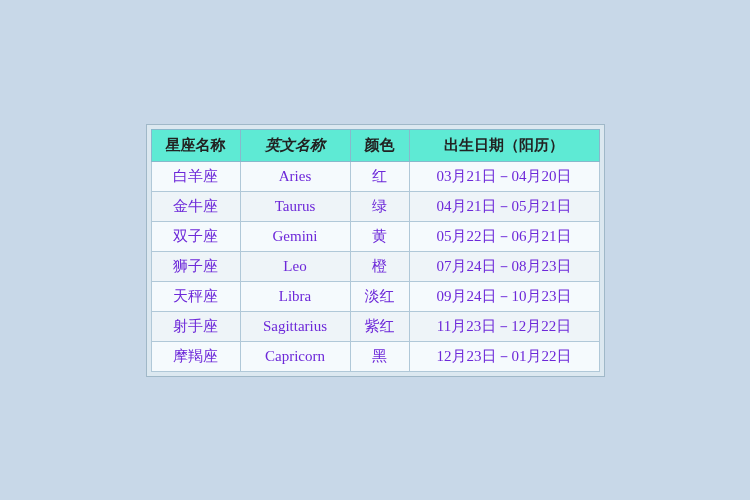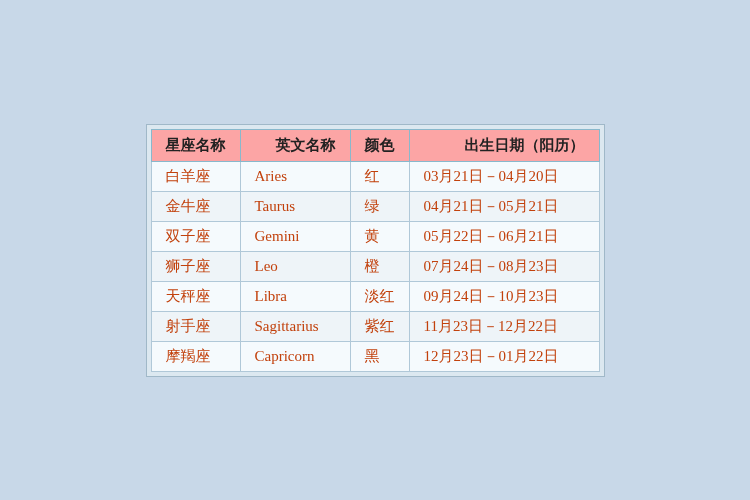--- a/index.html
+++ b/index.html
@@ -23,46 +23,46 @@
       border: 1px solid #a0b8c8;
       padding: 4px;
     }
 
     table {
       border-collapse: collapse;
       background-color: #f0f6fa;
     }
 
     th {
-      background-color: #fca5a5;
+      background-color: #5eead4;
       border: 1px solid #88b8cc;
       padding: 6px 14px;
-      text-align: right;
+      text-align: center;
       font-size: 15px;
       font-weight: bold;
       color: #222;
       white-space: nowrap;
     }
 
     td {
       border: 1px solid #b0c8d8;
       padding: 5px 14px;
-      text-align: left;
+      text-align: center;
       font-size: 15px;
-      color: #c2410c;
+      color: #6d28d9;
       white-space: nowrap;
       background-color: #f5fafd;
     }
 
     tr:nth-child(even) td {
       background-color: #eef4f8;
     }
 
     .col-chinese { min-width: 80px; }
-    .col-english { min-width: 110px; }
+    .col-english { min-width: 110px; font-style: italic; }
     .col-color   { min-width: 50px; }
     .col-date    { min-width: 190px; }
   </style>
 </head>
 <body>
 
 <div class="table-container">
   <table>
     <thead>
       <tr>

